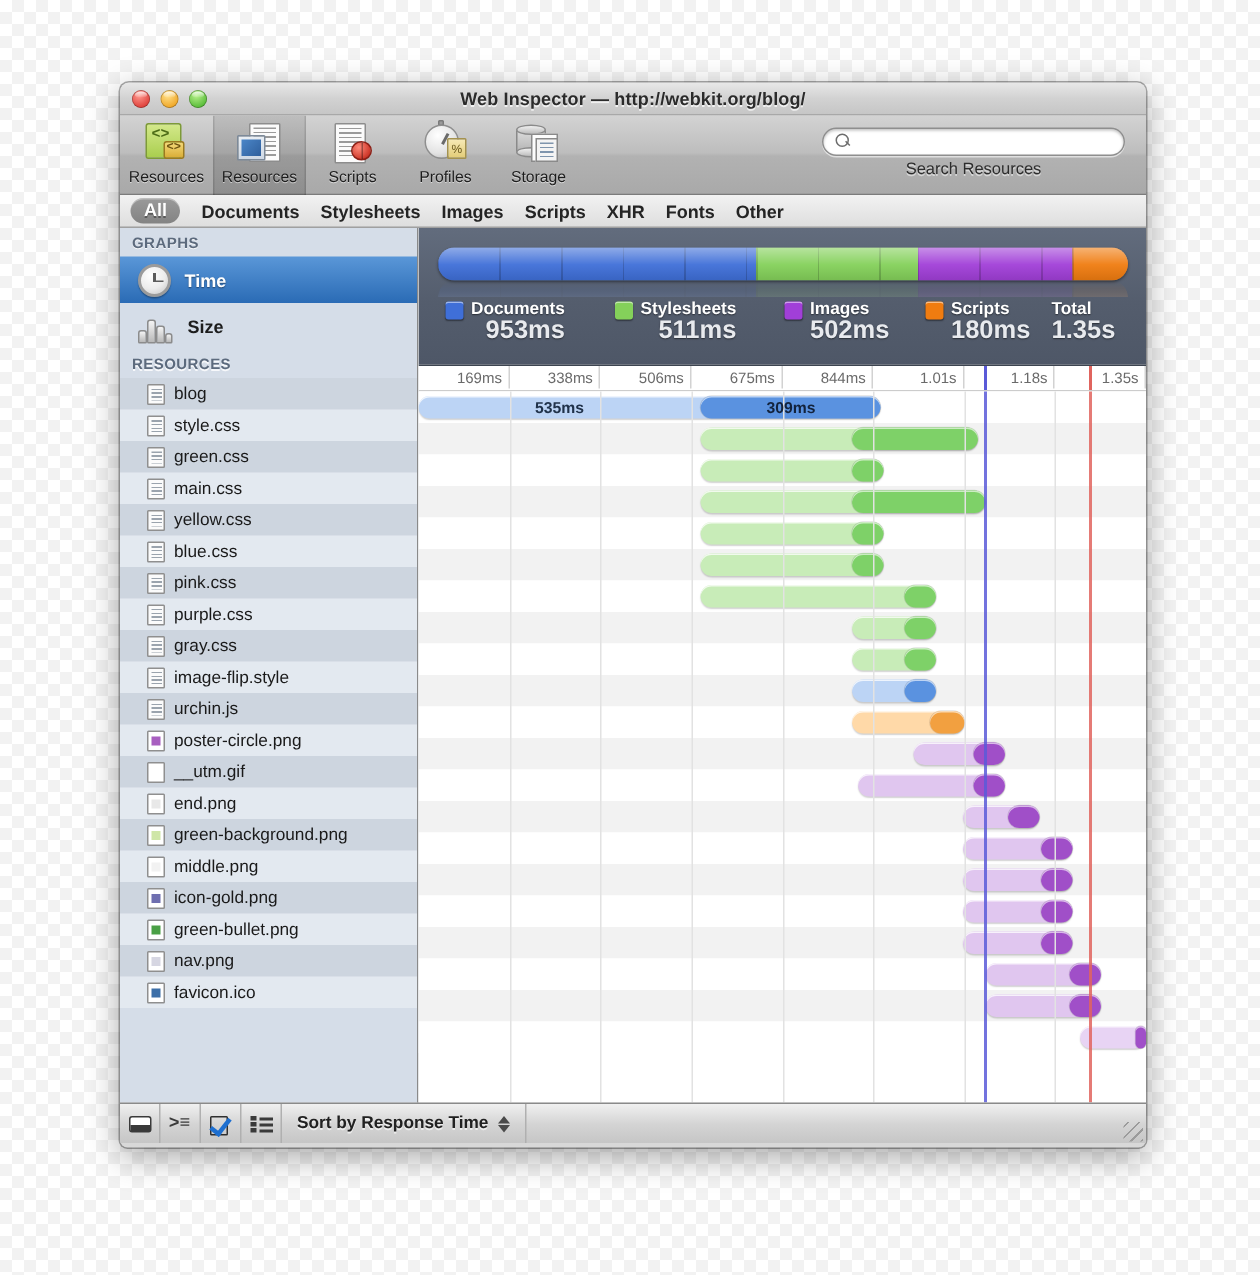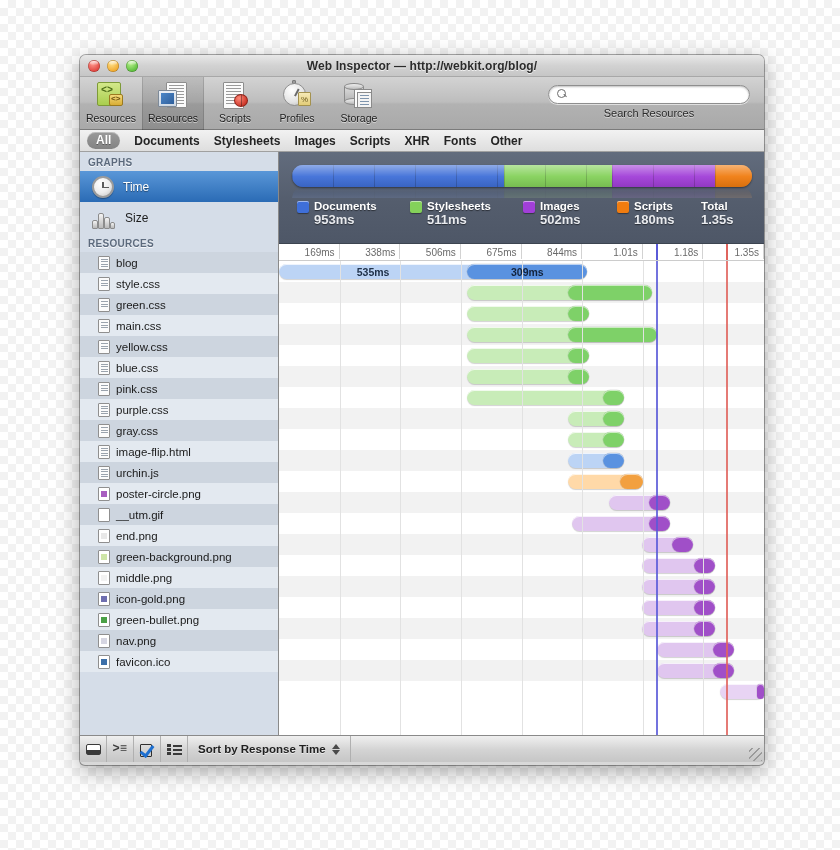--- a/index.html
+++ b/index.html
@@ -143,21 +143,21 @@
     border-right: 1px solid #8a8a8a;
     overflow:hidden; position:relative;
   }
   .section-title{
     font-size:10px; font-weight:bold; color:#5c6a7d; letter-spacing:.3px;
     padding: 5px 0 3px 8px; text-transform:uppercase;
     text-shadow: 0 1px 0 rgba(255,255,255,.8);
   }
   .graph-row{ height:31px; display:flex; align-items:center; padding-left:12px; gap:9px; }
   .graph-row.sel{ background: linear-gradient(to bottom,#5a97d8,#2a6bb5); }
-  .graph-row .lbl{ font-size:12px; font-weight:normal; color:#1d1d1d; }
+  .graph-row .lbl{ font-size:12px; font-weight:bold; color:#1d1d1d; }
   .graph-row.sel .lbl{ color:#fff; text-shadow:0 1px 1px rgba(0,0,0,.45); }
   .clock{ width:22px;height:22px;border-radius:50%;
     background: radial-gradient(circle at 38% 30%, #ffffff, #ececec 55%, #c2c2c2);
     border:2px solid #9b9b9b; position:relative; box-shadow:0 1px 1px rgba(0,0,0,.3);}
   .clock::before{content:""; position:absolute; left:8px; top:4px; width:1.5px;height:6px;background:#5c5c5c;}
   .clock::after{content:""; position:absolute; left:9px; top:9px; width:6px;height:1.5px;background:#5c5c5c;}
   .sizeicon{ width:24px;height:22px; position:relative; }
   .sizeicon i{ position:absolute; bottom:0; background:linear-gradient(to bottom,#f4f4f4,#b9b9b9); border:1px solid #8c8c8c; border-radius:2px 2px 1px 1px; display:block;}
   .sizeicon i:nth-child(1){ left:0; width:6px; height:9px;}
   .sizeicon i:nth-child(2){ left:6px; width:6px; height:16px;}
@@ -200,21 +200,21 @@
     position:absolute; left:13px; right:12px; top:35px; height:11px;
     opacity:.22; filter: blur(.4px);
     -webkit-mask-image: linear-gradient(to bottom, rgba(0,0,0,.7), transparent);
             mask-image: linear-gradient(to bottom, rgba(0,0,0,.7), transparent);
     display:flex; border-radius:0 0 11px 11px; overflow:hidden; transform: scaleY(-1);
   }
   .legend{ position:absolute; left:18px; top:47px; display:flex; align-items:flex-start; gap:0; }
   .lg{ display:flex; gap:5px; }
   .swatch{ width:12px; height:12px; border-radius:2px; margin-top:2px; box-shadow: inset 0 1px 0 rgba(255,255,255,.5), 0 1px 1px rgba(0,0,0,.4); }
   .lgname{ font-size:11.5px; font-weight:bold; color:#ffffff; text-shadow:0 1px 1px rgba(0,0,0,.5); line-height:14px;}
-  .lgval{ font-size:13px; font-weight:bold; color:#e8eaee; text-shadow:0 1px 1px rgba(0,0,0,.5); line-height:14px;}
+  .lgval{ font-size:17px; font-weight:bold; color:#e8eaee; text-shadow:0 1px 1px rgba(0,0,0,.5); line-height:14px;text-align:right;}
 
   
   .ruler{
     position:absolute; left:0; right:0; top:92px; height:17px;
     background:#ffffff; border-bottom:1px solid #cccccc;
   }
   .tick{
     position:absolute; top:0; height:15px; border-right:1px solid #d2d2d2;
     font-size:10px; color:#6a6a6a; text-align:right; padding-right:4px; line-height:17px;
     box-sizing:border-box;
@@ -397,21 +397,21 @@
           <div class="resrow">
             <span class="ricon doc"></span>
             <span>purple.css</span>
           </div>
           <div class="resrow">
             <span class="ricon doc"></span>
             <span>gray.css</span>
           </div>
           <div class="resrow">
             <span class="ricon doc"></span>
-            <span>image-flip.html</span>
+            <span>image-flip.style</span>
           </div>
           <div class="resrow">
             <span class="ricon doc"></span>
             <span>urchin.js</span>
           </div>
           <div class="resrow">
             <span class="ricon img">
               <i style="background: rgb(168, 95, 192);"></i>
             </span>
             <span>poster-circle.png</span>

